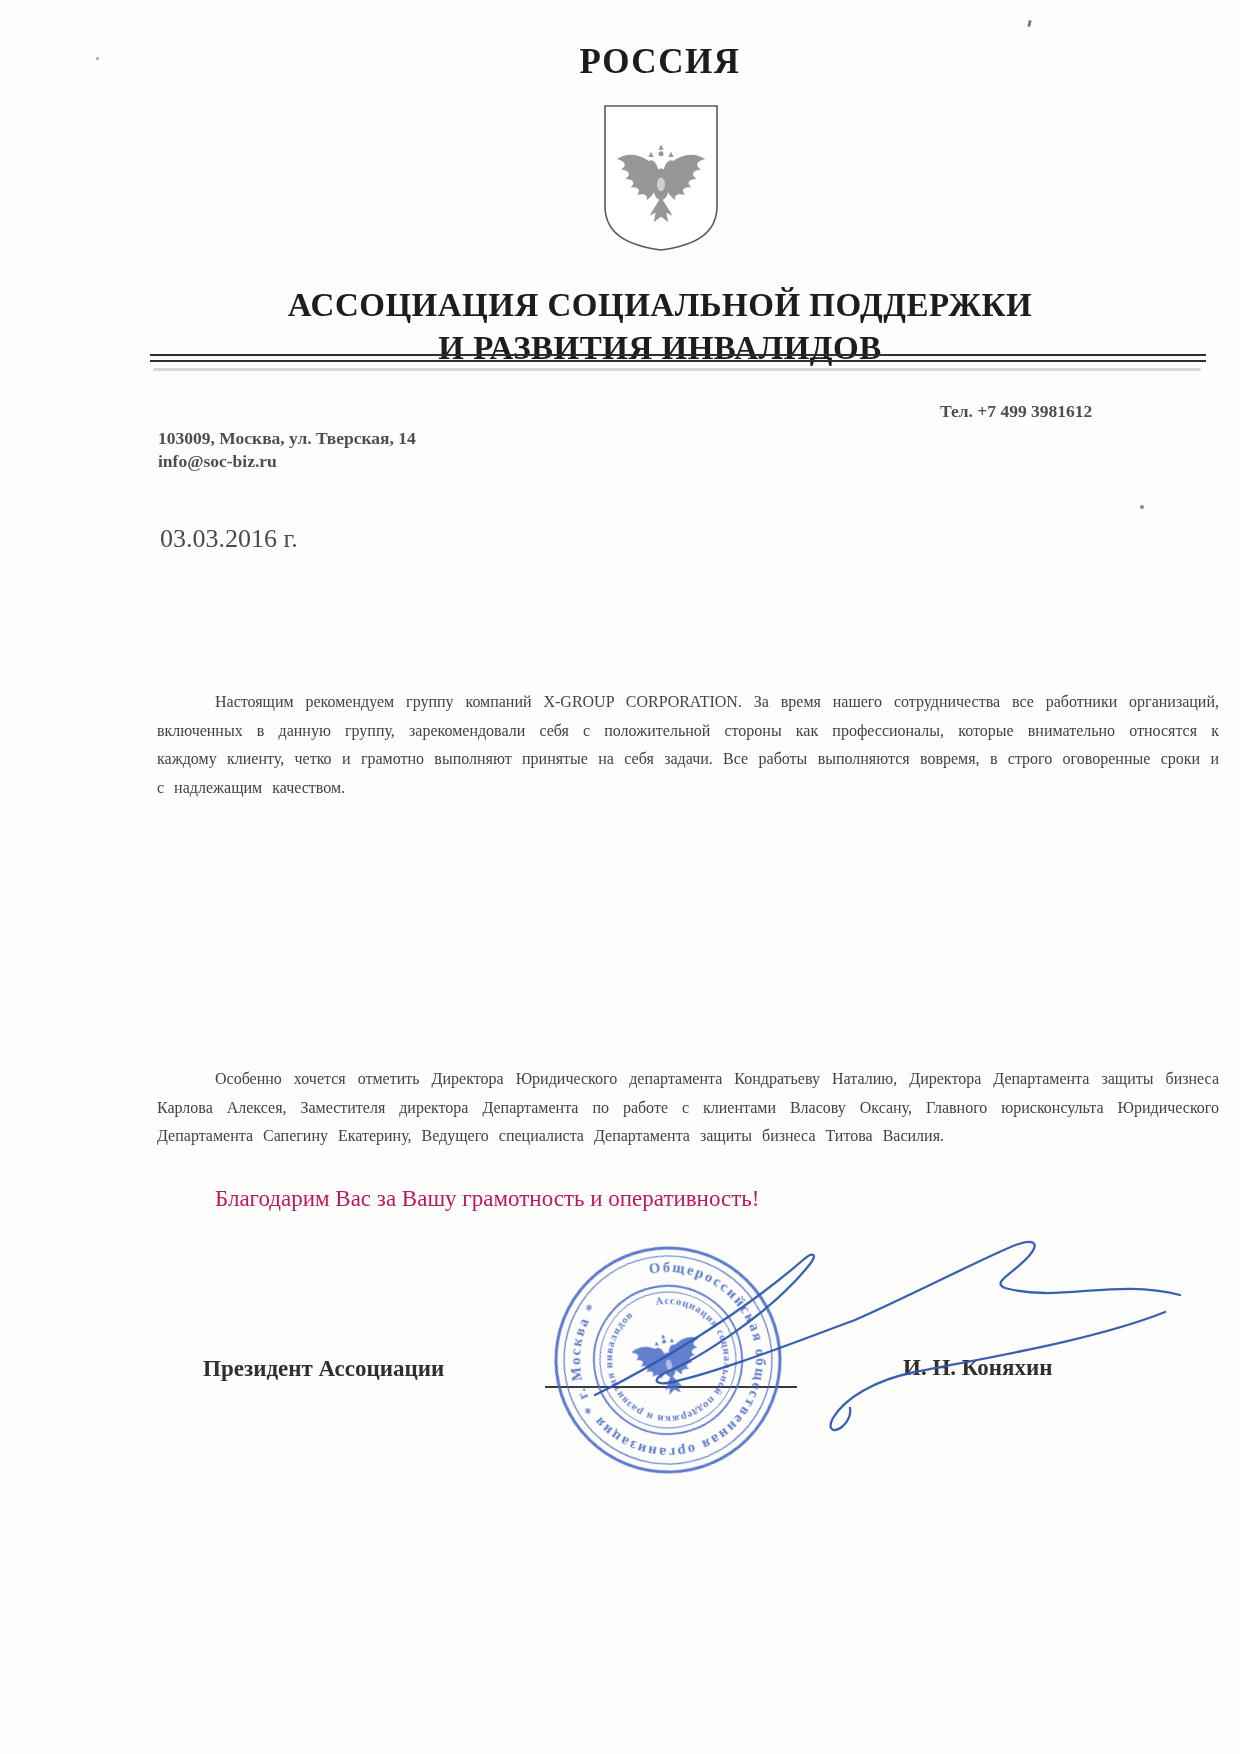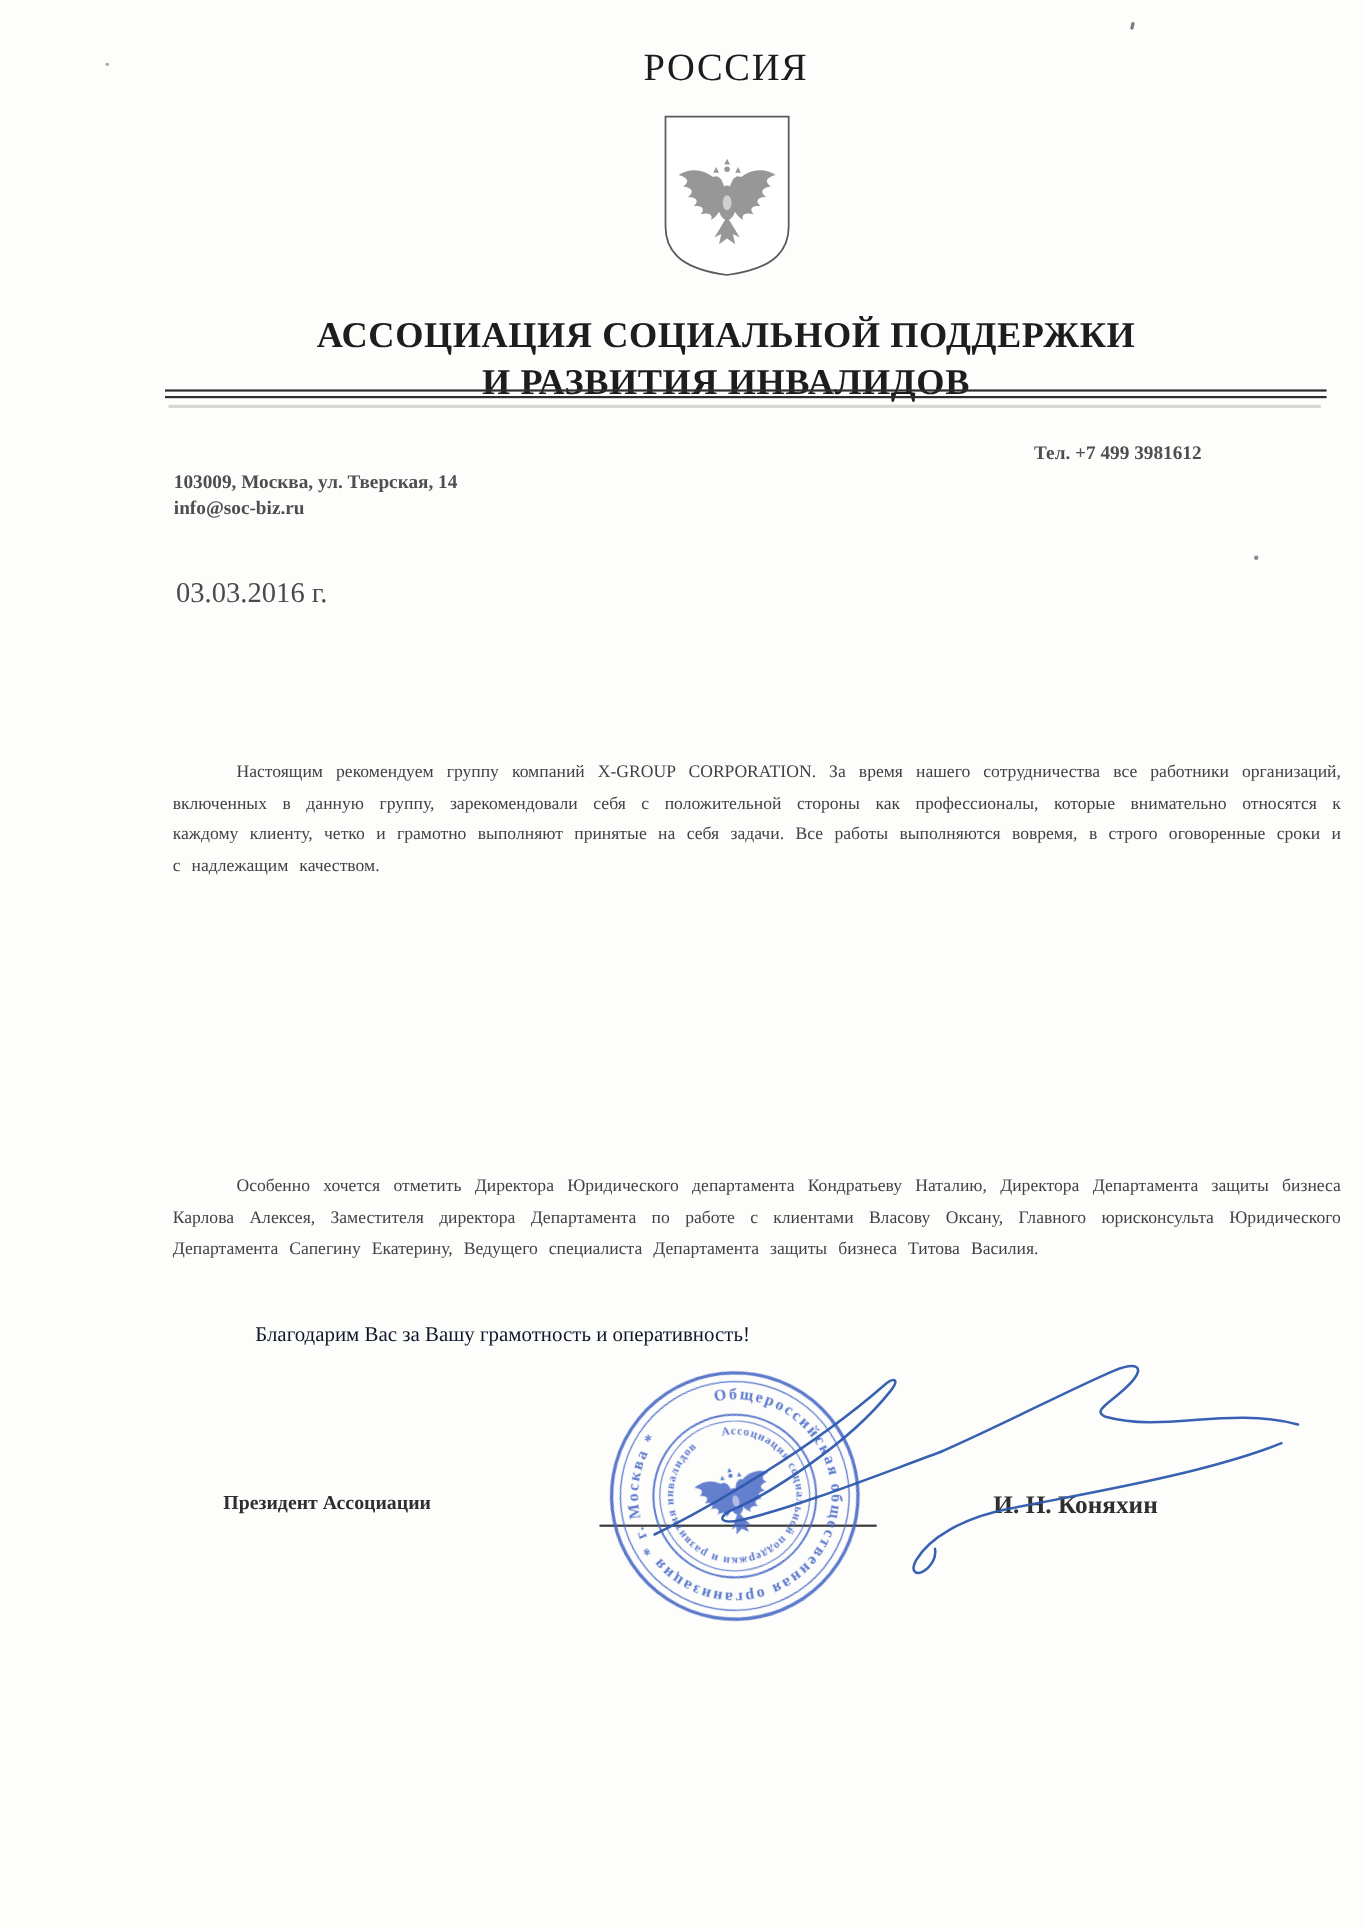--- a/index.html
+++ b/index.html
@@ -3,38 +3,38 @@
 <meta charset="utf-8">
 <style>
   html,body{margin:0;padding:0;background:#e8e8e8;}
   #page{
     position:relative;width:1240px;height:1754px;margin:0 auto;
     background:#fdfdfc;overflow:hidden;
     font-family:"Liberation Serif", serif;color:#3f3f3f;
   }
   .abs{position:absolute;}
   .country{left:360px;top:42px;width:600px;text-align:center;
-    font-size:35px;font-weight:normal;letter-spacing:1.5px;color:#1c1c1c;}
+    font-size:35px;font-weight:bold;letter-spacing:1.5px;color:#1c1c1c;}
   .coat{left:599px;top:102px;}
   .orgname{left:60px;top:284px;width:1200px;text-align:center;
     font-size:33px;font-weight:bold;line-height:43px;letter-spacing:.5px;color:#1d1d1d;}
   .rule-double{left:150px;top:354px;width:1056px;height:4px;
     border-top:2px solid #2e2e2e;border-bottom:2px solid #2e2e2e;}
   .rule-soft{left:153px;top:368px;width:1048px;height:3px;background:#c9c9c9;
     border-radius:2px;opacity:.75;}
   .addr{left:158px;top:401px;font-size:17.5px;font-weight:bold;line-height:23px;color:#4e4e4e;margin-top:26px;}
   .phone{left:940px;top:401px;font-size:17.5px;font-weight:bold;color:#4e4e4e;}
   .date{left:160px;top:524px;font-size:26px;color:#4a4a4a;text-align:right;}
   .lettertitle{left:815px;top:608px;font-size:27px;color:#515151;}
   .para{left:157px;width:1062px;font-size:16px;line-height:28.6px;color:#424242;
     text-align:justify;text-indent:58px;word-spacing:6px;margin:0;}
   .p1{top:688px;} .p2{top:901px;} .p3{top:1065px;}
-  .closing{left:157px;top:1186px;width:1062px;font-size:19px;color:#0f172a;
-    text-indent:58px;margin:17px;}
-  .role{left:203px;top:1356px;font-size:18px;font-weight:bold;color:#2f2f2f;}
+  .closing{left:157px;top:1186px;width:1062px;font-size:23px;color:#be185d;
+    text-indent:58px;margin:0;}
+  .role{left:203px;top:1356px;font-size:23px;font-weight:bold;color:#2f2f2f;}
   .sigline{left:545px;top:1386px;width:252px;height:2px;background:#3a3a3a;}
   .signer{left:903px;top:1355px;font-size:23px;font-weight:bold;color:#2f2f2f;}
   .stamp{left:545px;top:1237px;transform:rotate(-12deg);opacity:.88;filter:blur(.3px);}
   .signature{left:555px;top:1220px;opacity:.95;}
   .speck{background:#8a8a8a;border-radius:50%;}
   .speck.a{left:1028px;top:20px;width:3px;height:7px;border-radius:2px;transform:rotate(14deg);background:#7d7d7d;}
   .speck.b{left:96px;top:57px;width:3px;height:3px;background:#a5a5a5;}
   .speck.c{left:1140px;top:505px;width:4px;height:4px;}
   .stamp text{font-family:"Liberation Serif",serif;font-weight:bold;}
 </style>

